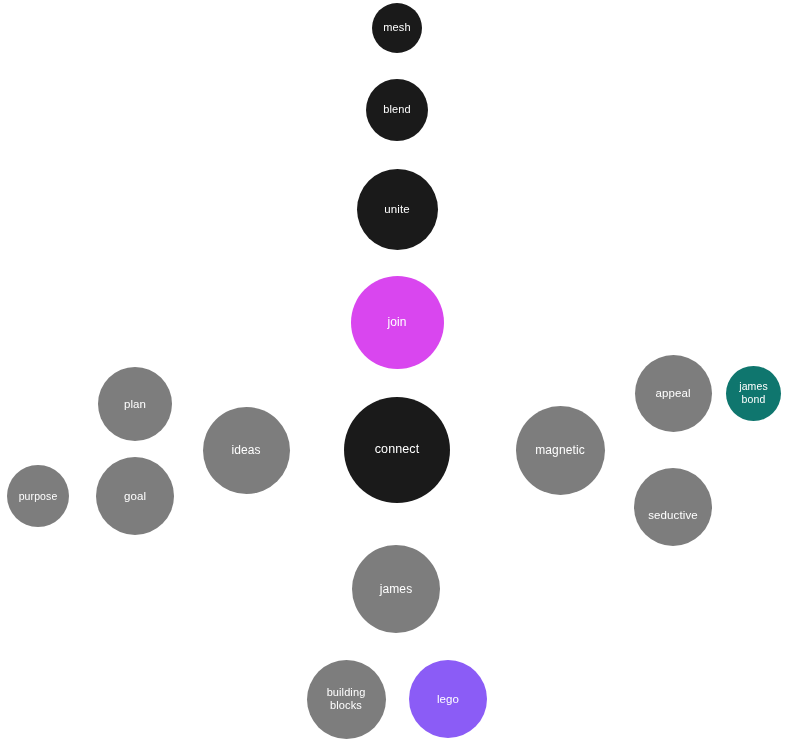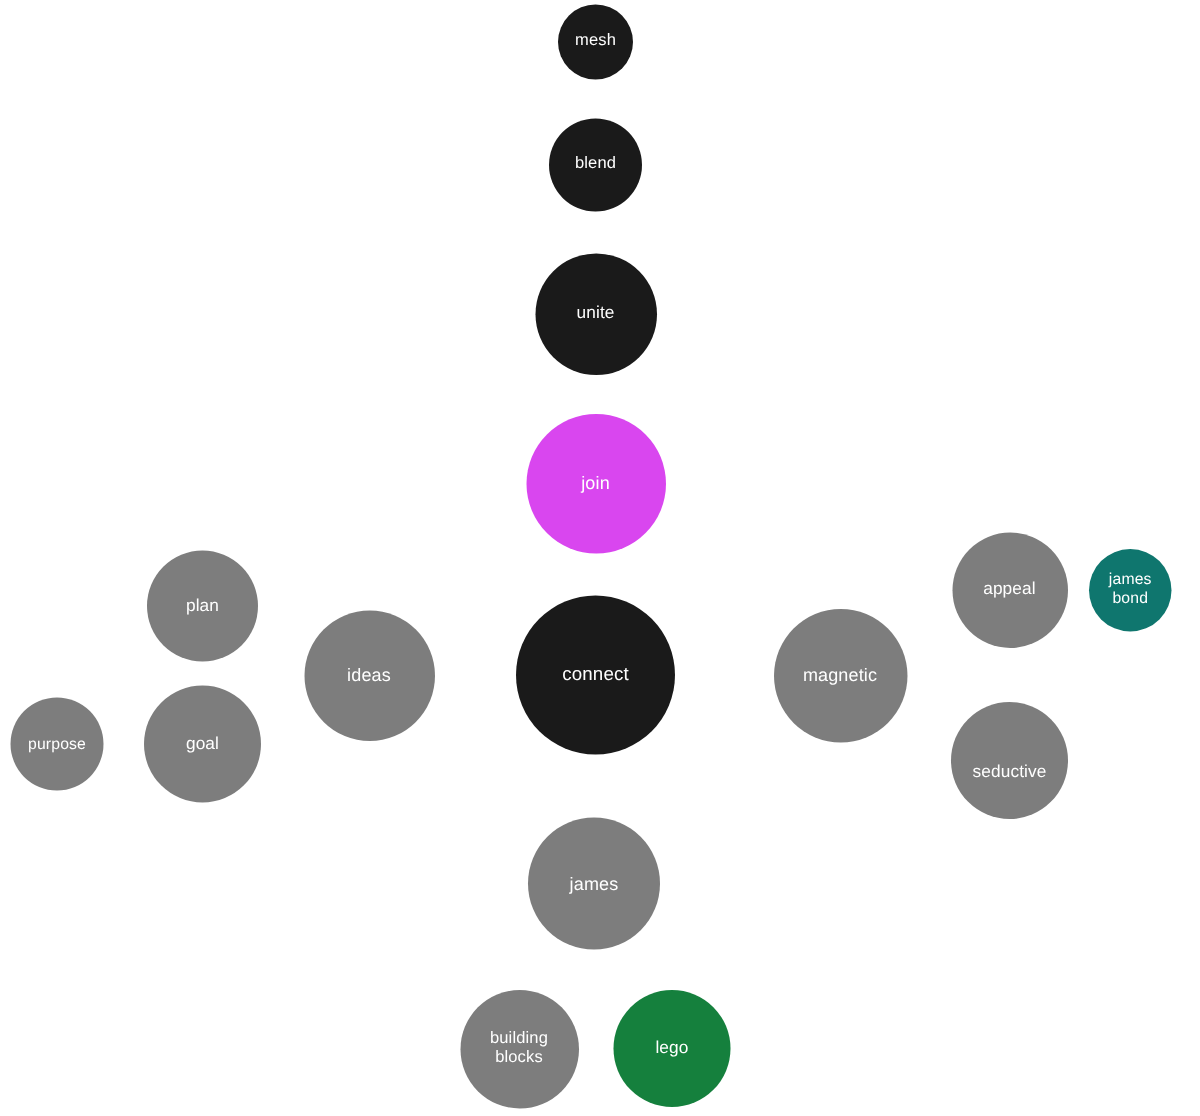--- a/index.html
+++ b/index.html
@@ -81,16 +81,16 @@
       <div class="label" style="font-size: 10.5px; color: rgb(255, 255, 255);">james
 bond</div>
     </div>
     <div class="bubble" style="left: 352px; top: 545px; width: 88px; height: 88px; background: rgb(125, 125, 125);">
       <div class="label" style="font-size: 12px; color: rgb(255, 255, 255);">james</div>
     </div>
     <div class="bubble" style="left: 306.5px; top: 659.5px; width: 79px; height: 79px; background: rgb(125, 125, 125);">
       <div class="label" style="font-size: 11px; color: rgb(255, 255, 255);">building
 blocks</div>
     </div>
-    <div class="bubble" style="left: 409px; top: 660px; width: 78px; height: 78px; background: #15803d;">
+    <div class="bubble" style="left: 409px; top: 660px; width: 78px; height: 78px; background: #8b5cf6;">
       <div class="label" style="font-size: 11.5px; color: rgb(255, 255, 255);">lego</div>
     </div>
   </div>
 
 </body></html>

